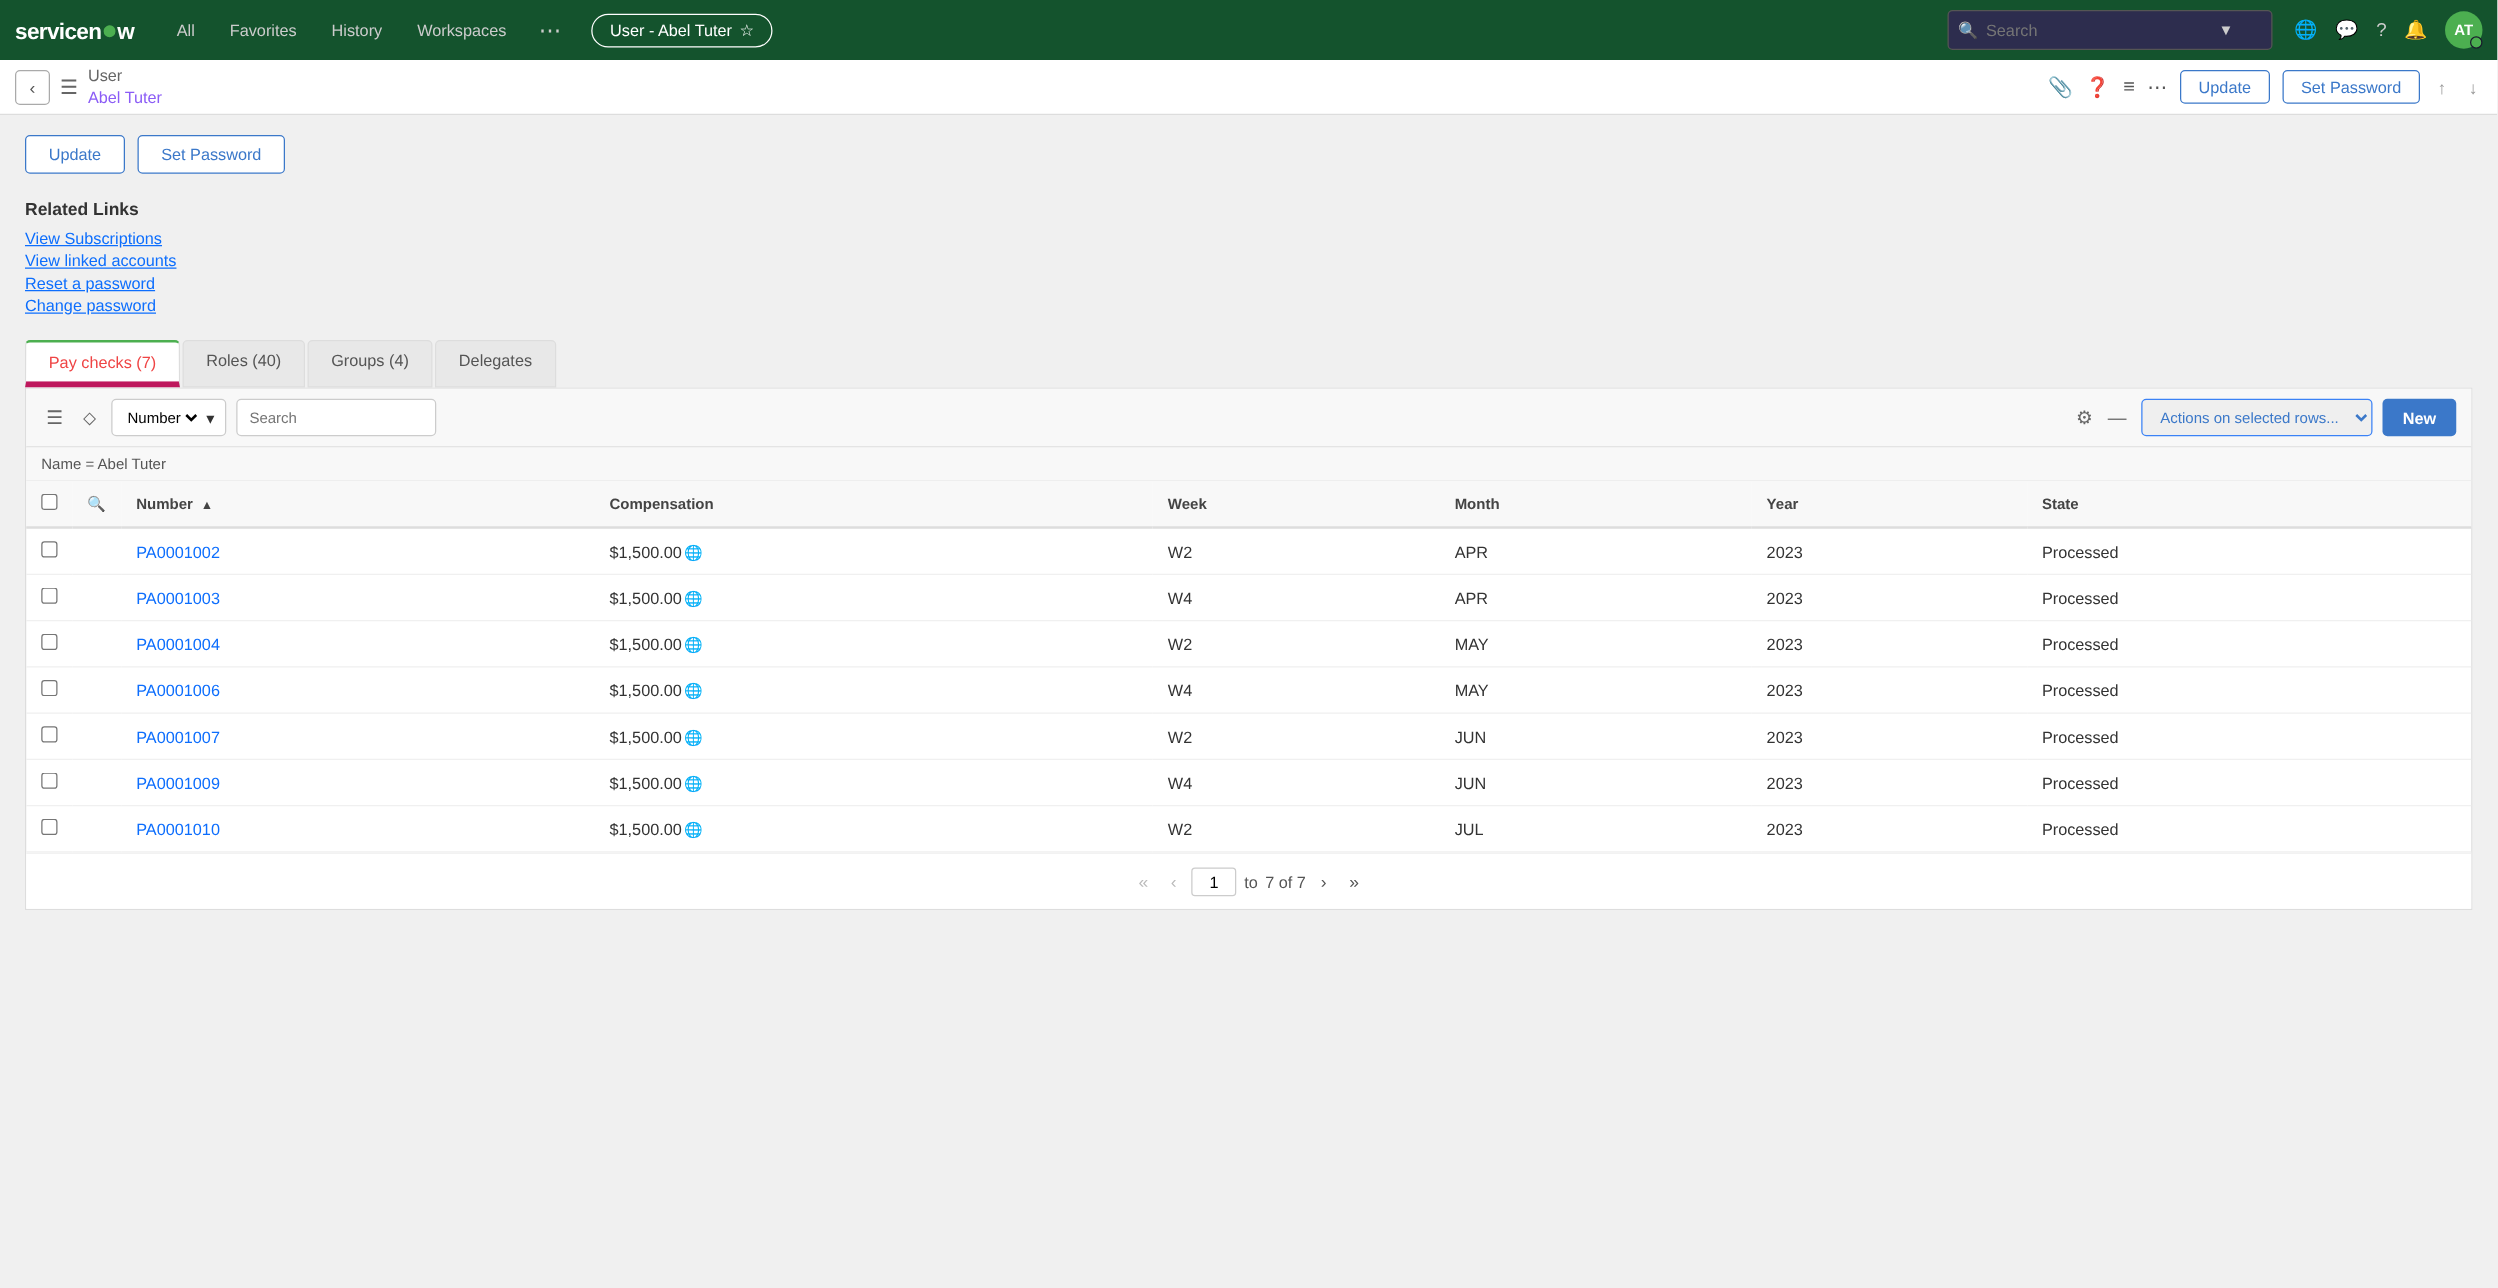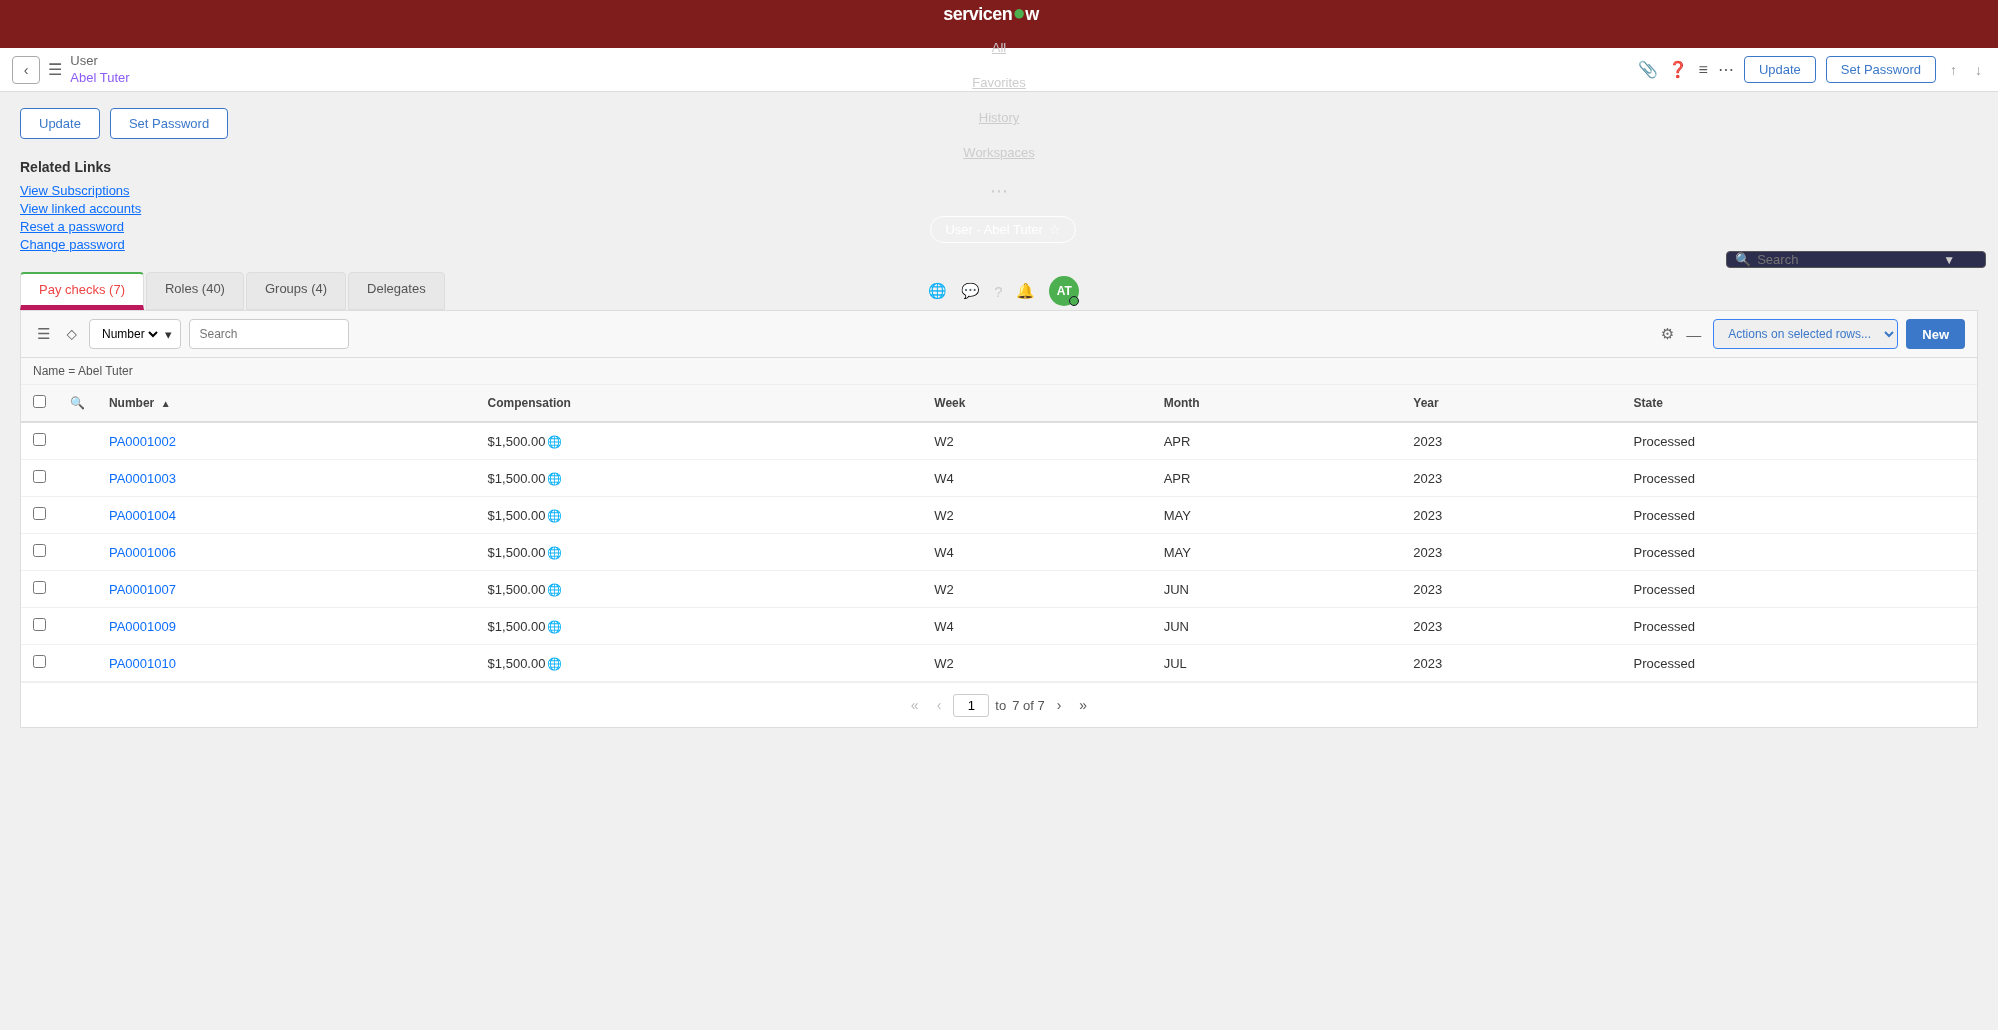--- a/index.html
+++ b/index.html
@@ -1,26 +1,26 @@
 <!DOCTYPE html>
 <html><head>
   <meta charset="utf-8">
   <style>
     * { box-sizing: border-box; margin: 0; padding: 0; }
     body { font-family: 'Segoe UI', Arial, sans-serif; font-size: 13px; background: #f0f0f0; color: #333; }
 
     
     .top-nav {
-      display: flex; align-items: center; background: #7f1d1d; color: #fff;
-      height: 48px; padding: 0 12px; gap: 8px; position: relative; flex-direction: column;
+      display: flex; align-items: center; background: #14532d; color: #fff;
+      height: 48px; padding: 0 12px; gap: 8px; position: relative;
     }
     .nav-logo { display: flex; align-items: center; margin-right: 16px; cursor: pointer; }
     .nav-logo-text { font-size: 18px; font-weight: bold; color: #fff; letter-spacing: -0.5px; }
     .nav-logo-dot { color: #4caf50; font-size: 22px; }
-    .nav-item { color: #ccc; padding: 6px 10px; cursor: pointer; font-size: 13px; border-radius: 4px; text-decoration: underline; }
+    .nav-item { color: #ccc; padding: 6px 10px; cursor: pointer; font-size: 13px; border-radius: 4px; }
     .nav-dots { color: #ccc; cursor: pointer; padding: 6px 8px; font-size: 18px; }
     .nav-user-btn {
       border: 1.5px solid #fff; border-radius: 20px; padding: 5px 14px;
       color: #fff; background: transparent; cursor: pointer; font-size: 13px;
       display: flex; align-items: center; gap: 6px; margin-left: 8px;
     }
     .nav-search-wrap {
       display: flex; align-items: center; background: #2d2d4e; border: 1px solid #555;
       border-radius: 4px; padding: 0 8px; height: 32px; width: 260px; margin-left: auto;
       color: #ccc; gap: 6px;

